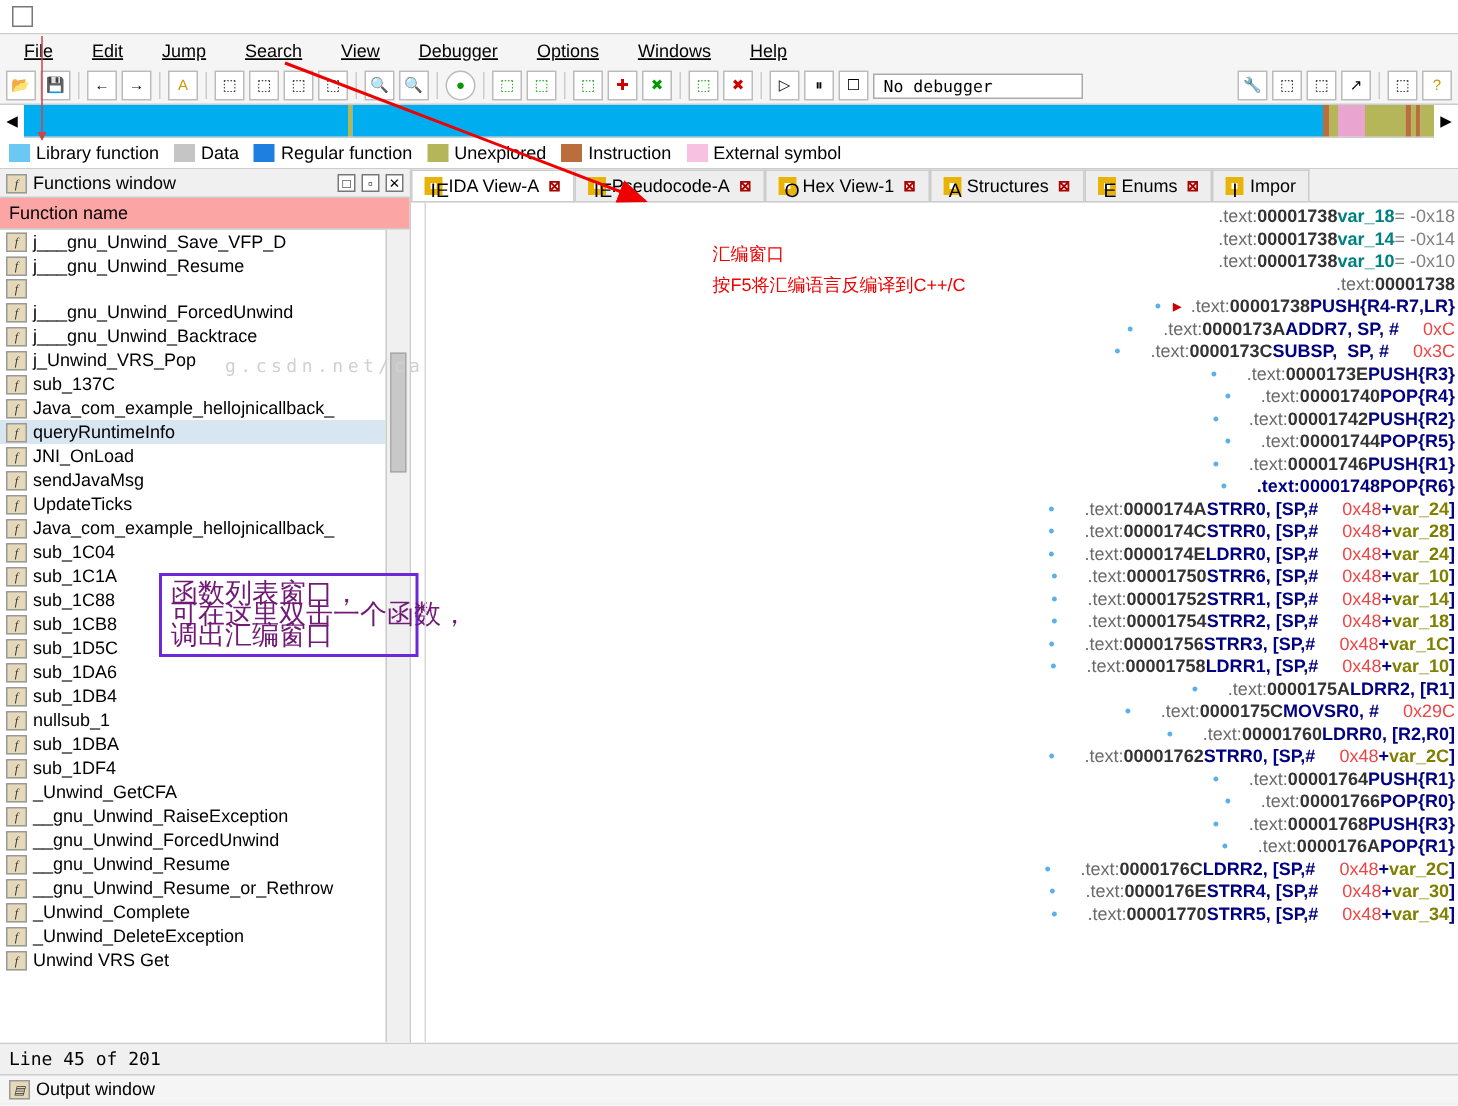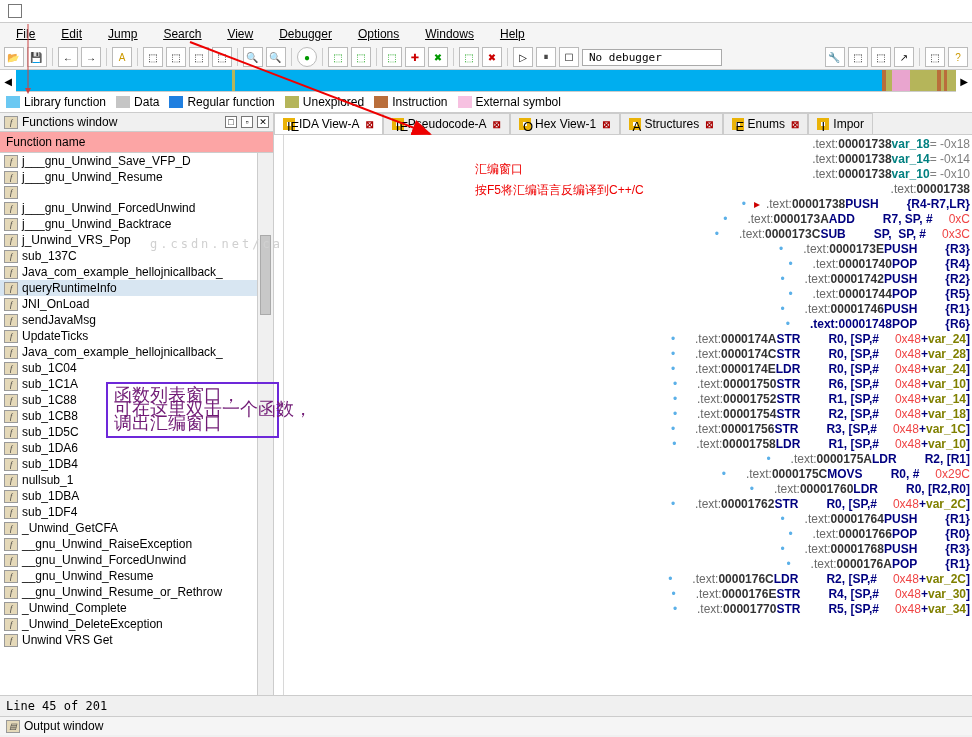--- a/index.html
+++ b/index.html
@@ -33,21 +33,21 @@
 .tab-ico { width: 12px; height: 12px; border: 4px solid #eab308; background: #fff; text-align: center; font-size: 13px; line-height: 10px; }
 .tab-x { color: #a00; margin-left: 2px; font-weight: bold; font-size: 10px; }
 .disasm { flex: 1; overflow: hidden; padding: 2px 2px 2px 8px; position: relative; }
 .d-row { display: flex; white-space: pre; font-family: "Courier New", monospace; font-size: 12px; line-height: 15px; justify-content: flex-end; }
 .bullet { width: 20px; color: #5bb0e8; text-align: center; }
 .addr-s { color: #6a6a6a; }
 .addr-n { color: #333; font-weight: bold; }
 .vlit { color: #008080; font-weight: bold; }
 .eqg { color: #808080; }
 .mn { color: #000080; font-weight: bold; }
-.reg { color: #000080; font-weight: bold; margin-left: 28px; }
+.reg { color: #000080; font-weight: bold; }
 .num { color: #ef4444; font-weight: normal; padding-left: 16px; }
 .var { color: #808000; font-weight: bold; }
 .blue-bold { color: #000080; font-weight: bold; }
 .status { border-top: 1px solid #ccc; padding: 2px 6px; font-family: monospace; font-size: 11px; background: #f9f9f9; }
 .footer { border-top: 1px solid #ccc; padding: 3px 6px; font-family: monospace; font-size: 12px; }
 .output-bar { border-top: 1px solid #ccc; padding: 2px 6px; display: flex; gap: 4px; align-items: center; font-family: monospace; font-size: 12px; background: #f5f5f5; }
 .annot-box { position: absolute; border: 2px solid #6d28d9; padding: 4px 6px; font-size: 18px; color: #701a75; line-height: 14px; }
 .annot-text { position: absolute; color: #e00; font-size: 12px; white-space: pre; line-height: 15px; }
 .arrow-svg { position: absolute; pointer-events: none; }
 .scrollbar-v { width: 16px; background: #f0f0f0; border-left: 1px solid #ccc; position: relative; }

